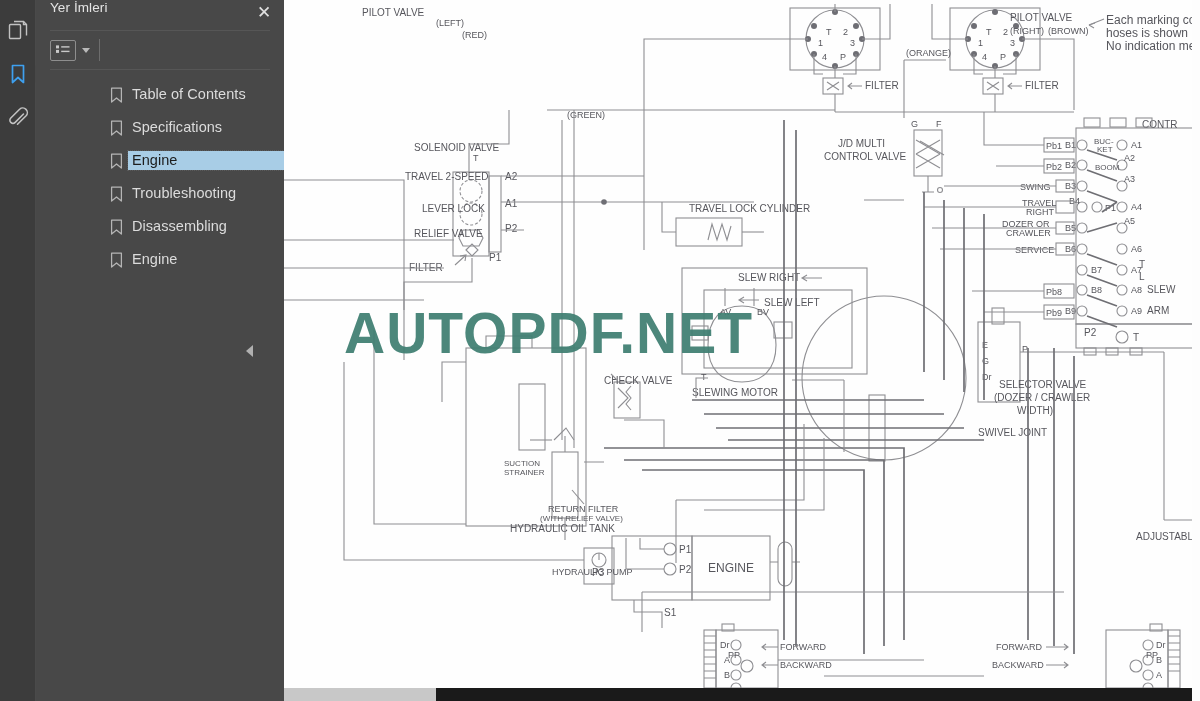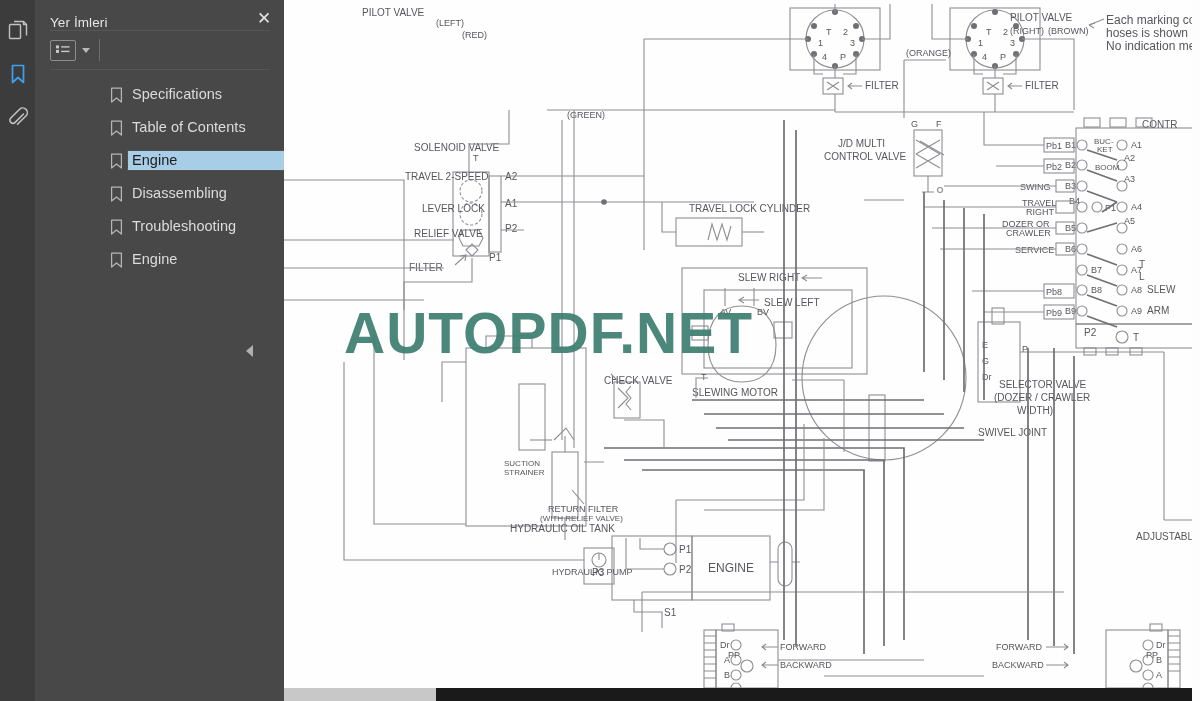--- a/index.html
+++ b/index.html
@@ -49,21 +49,21 @@
   #bookmark-panel {
     width: 248px; height: 701px;
     flex: 0 0 248px;
     background: #484848;
     color: #d8d8d8;
     display: flex; flex-direction: column;
     position: relative;
   }
   #panel-header {
     height: 30px;
-    display: flex; align-items: flex-end;
+    display: flex; align-items: flex-start;
     padding: 0 8px 0 14px;
     position: relative;
   }
   #panel-title {
     font-size: 13.5px;
     color: #e4e4e4;
     letter-spacing: .1px;
     flex: 1;
   }
   #panel-close {
@@ -260,50 +260,50 @@
     </div>
 
     <div class="panel-divider"></div>
 
     <div id="bookmark-list">
 
       <div class="bm-item">
         <svg class="bm-icon" viewBox="0 0 13 16">
           <path d="M1.6 1 H11.4 V15 L6.5 11 L1.6 15 Z" fill="none" stroke="#b5b5b5" stroke-width="1.25" stroke-linejoin="round"></path>
         </svg>
-        <span class="bm-label">Specifications</span>
+        <span class="bm-label">Table of Contents</span>
       </div>
 
       <div class="bm-item">
         <svg class="bm-icon" viewBox="0 0 13 16">
           <path d="M1.6 1 H11.4 V15 L6.5 11 L1.6 15 Z" fill="none" stroke="#b5b5b5" stroke-width="1.25" stroke-linejoin="round"></path>
         </svg>
-        <span class="bm-label">Table of Contents</span>
+        <span class="bm-label">Specifications</span>
       </div>
 
 
       <div class="bm-item selected">
         <svg class="bm-icon" viewBox="0 0 13 16">
           <path d="M1.6 1 H11.4 V15 L6.5 11 L1.6 15 Z" fill="none" stroke="#b5b5b5" stroke-width="1.25" stroke-linejoin="round"></path>
         </svg>
         <span class="bm-label">Engine</span>
       </div>
 
       <div class="bm-item">
         <svg class="bm-icon" viewBox="0 0 13 16">
           <path d="M1.6 1 H11.4 V15 L6.5 11 L1.6 15 Z" fill="none" stroke="#b5b5b5" stroke-width="1.25" stroke-linejoin="round"></path>
         </svg>
-        <span class="bm-label">Disassembling</span>
+        <span class="bm-label">Troubleshooting</span>
       </div>
 
       <div class="bm-item">
         <svg class="bm-icon" viewBox="0 0 13 16">
           <path d="M1.6 1 H11.4 V15 L6.5 11 L1.6 15 Z" fill="none" stroke="#b5b5b5" stroke-width="1.25" stroke-linejoin="round"></path>
         </svg>
-        <span class="bm-label">Troubleshooting</span>
+        <span class="bm-label">Disassembling</span>
       </div>
 
       <div class="bm-item">
         <svg class="bm-icon" viewBox="0 0 13 16">
           <path d="M1.6 1 H11.4 V15 L6.5 11 L1.6 15 Z" fill="none" stroke="#b5b5b5" stroke-width="1.25" stroke-linejoin="round"></path>
         </svg>
         <span class="bm-label">Engine</span>
       </div>
 
     </div>

